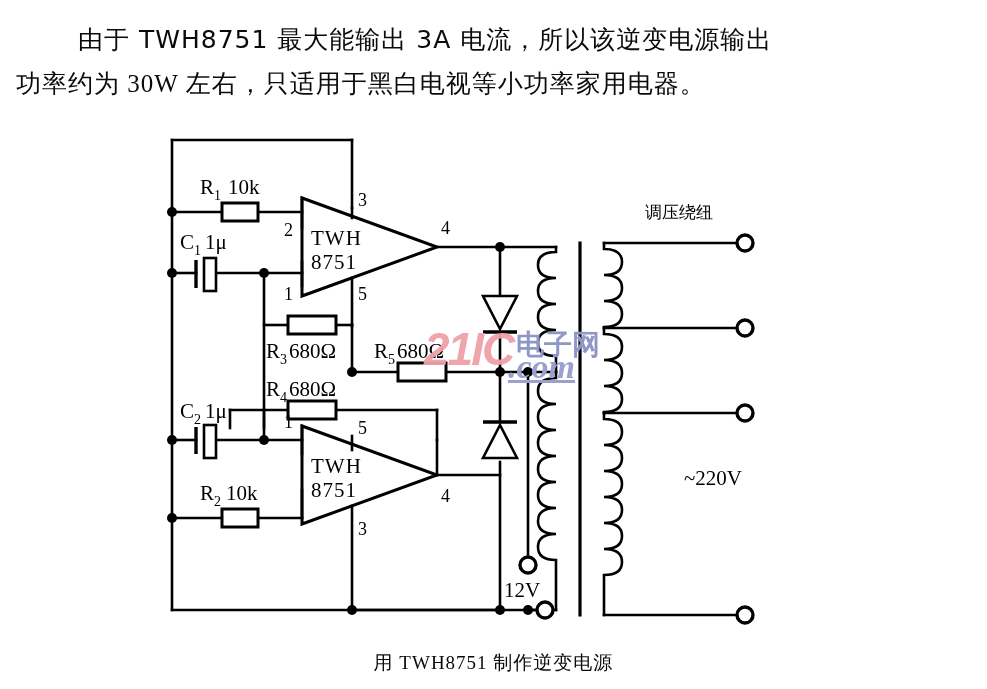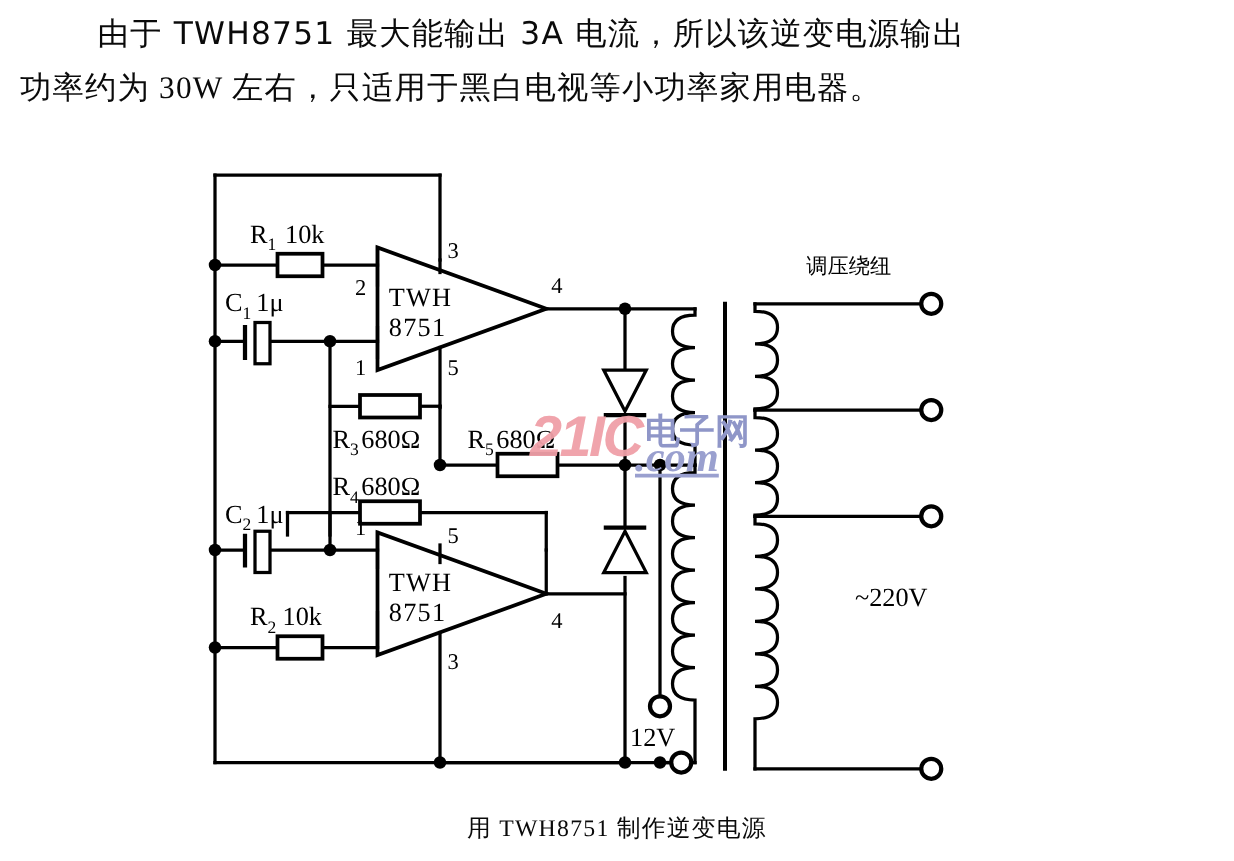--- a/index.html
+++ b/index.html
@@ -18,21 +18,21 @@
   #page {
     position: relative;
     width: 987px;
     height: 689px;
   }
   .intro {
     position: absolute;
     left: 0;
     top: 0;
     width: 987px;
-    padding-top: 5px;
+    padding-top: 18px;
   }
   .intro-line {
     font-family: "DejaVu Sans", sans-serif;
     font-size: 25px;
     letter-spacing: 1px;
     line-height: 44px;
     white-space: nowrap;
     color: #0a0a0a;
   }
   .intro-line.l1 { padding-left: 78px; }

